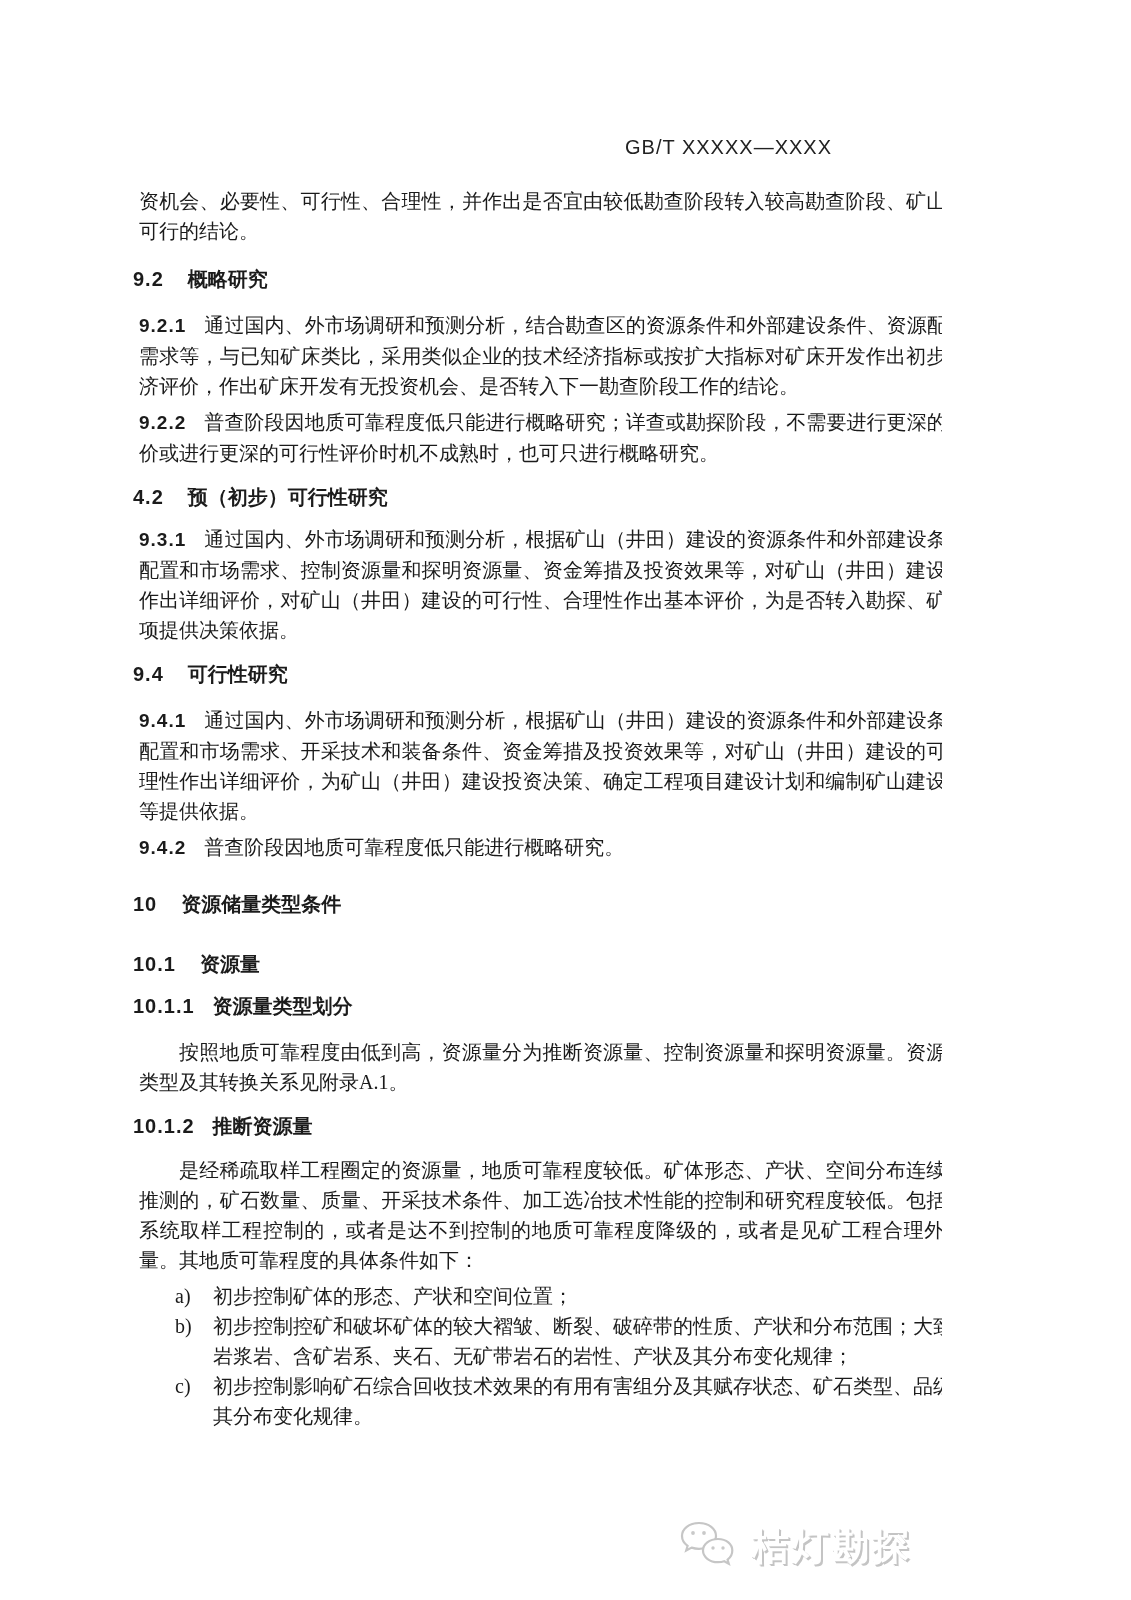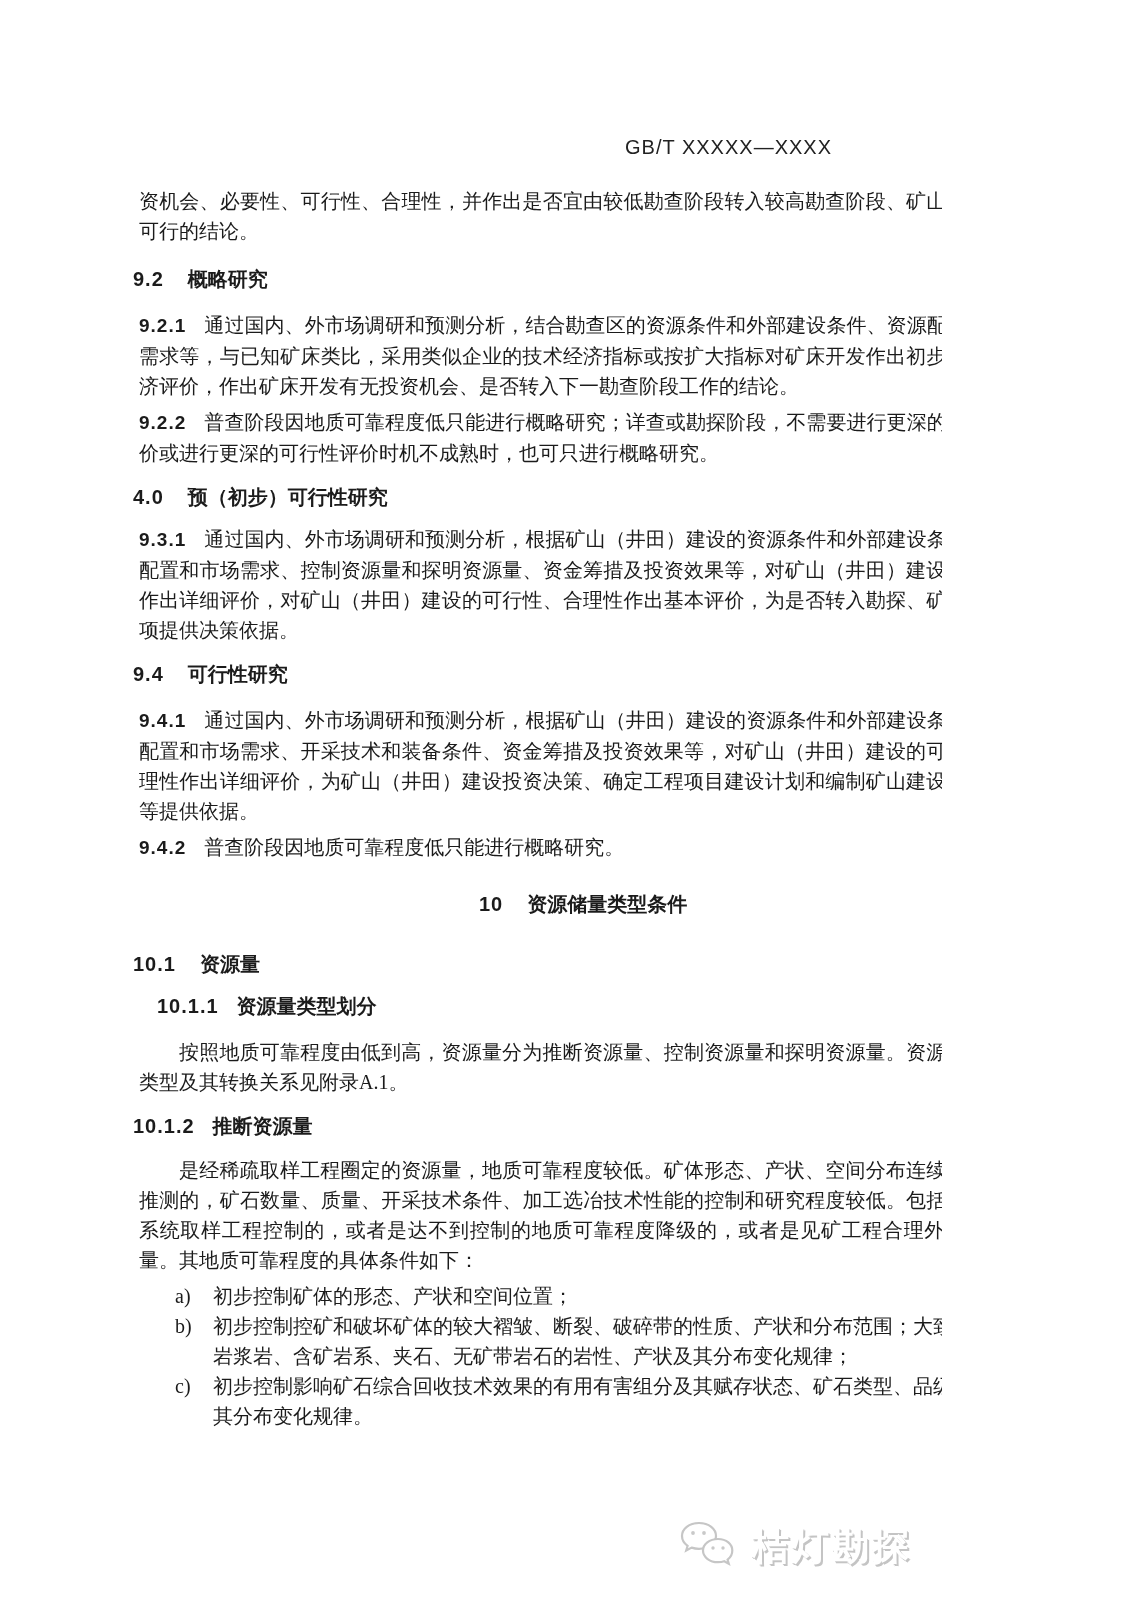--- a/index.html
+++ b/index.html
@@ -24,23 +24,23 @@
     font-family:"Liberation Sans","DejaVu Sans",sans-serif;
     text-align:left;
   }
   .h-num { margin-right:24px; letter-spacing:1px; }
   .h3 .h-num { margin-right:18px; }
   .clause-num {
     font-family:"Liberation Sans","DejaVu Sans",sans-serif;
     font-weight:bold; font-size:19px; margin-right:18px; letter-spacing:1px;
   }
   .indent { text-indent:40px; }
-  .mt12{margin-top:12px !important;margin-left:24px;} .mt14{margin-top:14px !important;}
+  .mt12{margin-top:12px !important;} .mt14{margin-top:14px !important;}
   .mt16{margin-top:16px !important;} .mt18{margin-top:18px !important;}
-  .mt26{margin-top:26px !important;text-align:center;} .mt30{margin-top:30px !important;}
+  .mt26{margin-top:26px !important;} .mt30{margin-top:30px !important;}
   .mt4{margin-top:4px !important;}
   .list { }
   .li { position:relative; padding-left:80px; text-align:justify; }
   .li-label {
     position:absolute; left:42px; top:0;
     font-family:"Liberation Serif","DejaVu Serif",serif;
   }
   .page-number {
     position:absolute; top:1468px; left:983px;
     font-size:19px; letter-spacing:2px; color:#0f766e;
@@ -67,21 +67,21 @@
   <div class="content">
 
     <p class="body-para">资机会、必要性、可行性、合理性，并作出是否宜由较低勘查阶段转入较高勘查阶段、矿山开发是否可行的结论。</p>
 
     <h2 class="sec-h mt18"><span class="h-num">9.2</span><span>概略研究</span></h2>
 
     <p class="body-para mt16"><span class="clause-num">9.2.1</span><span>通过国内、外市场调研和预测分析，结合勘查区的资源条件和外部建设条件、资源配置和市场需求等，与已知矿床类比，采用类似企业的技术经济指标或按扩大指标对矿床开发作出初步的技术经济评价，作出矿床开发有无投资机会、是否转入下一勘查阶段工作的结论。</span></p>
 
     <p class="body-para"><span class="clause-num">9.2.2</span><span>普查阶段因地质可靠程度低只能进行概略研究；详查或勘探阶段，不需要进行更深的可行性评价或进行更深的可行性评价时机不成熟时，也可只进行概略研究。</span></p>
 
-    <h2 class="sec-h mt14"><span class="h-num">4.0</span><span>预（初步）可行性研究</span></h2>
+    <h2 class="sec-h mt14"><span class="h-num">4.2</span><span>预（初步）可行性研究</span></h2>
 
     <p class="body-para mt12"><span class="clause-num">9.3.1</span><span>通过国内、外市场调研和预测分析，根据矿山（井田）建设的资源条件和外部建设条件、资源配置和市场需求、控制资源量和探明资源量、资金筹措及投资效果等，对矿山（井田）建设的必要性作出详细评价，对矿山（井田）建设的可行性、合理性作出基本评价，为是否转入勘探、矿山建设立项提供决策依据。</span></p>
 
 
     <h2 class="sec-h mt14"><span class="h-num">9.4</span><span>可行性研究</span></h2>
 
     <p class="body-para mt16"><span class="clause-num">9.4.1</span><span>通过国内、外市场调研和预测分析，根据矿山（井田）建设的资源条件和外部建设条件、资源配置和市场需求、开采技术和装备条件、资金筹措及投资效果等，对矿山（井田）建设的可行性和合理性作出详细评价，为矿山（井田）建设投资决策、确定工程项目建设计划和编制矿山建设初步设计等提供依据。</span></p>
 
     <p class="body-para"><span class="clause-num">9.4.2</span><span>普查阶段因地质可靠程度低只能进行概略研究。</span></p>
 

